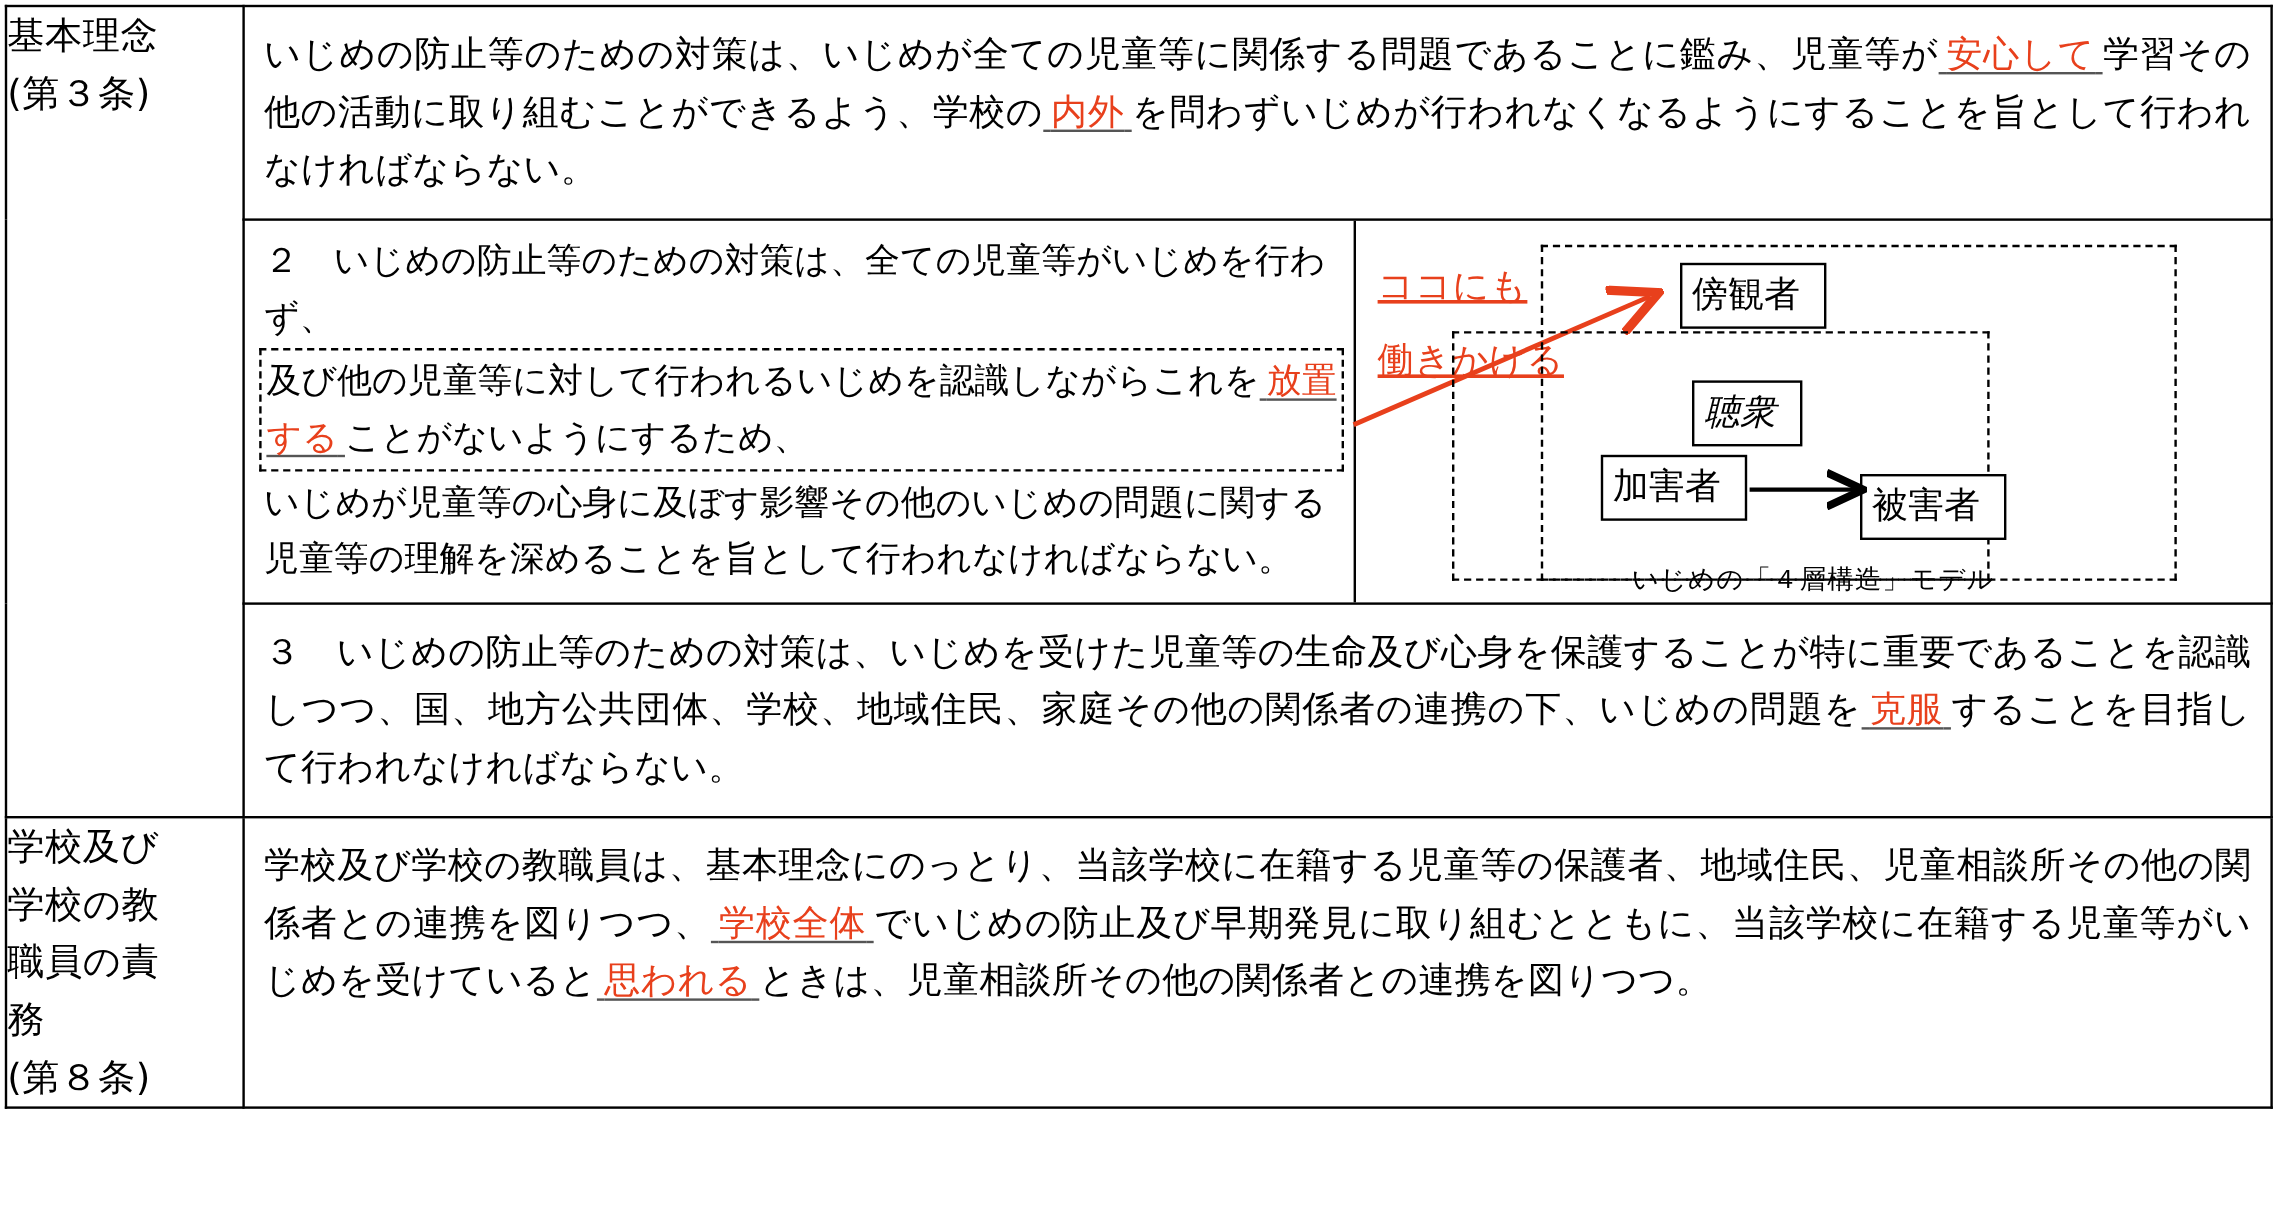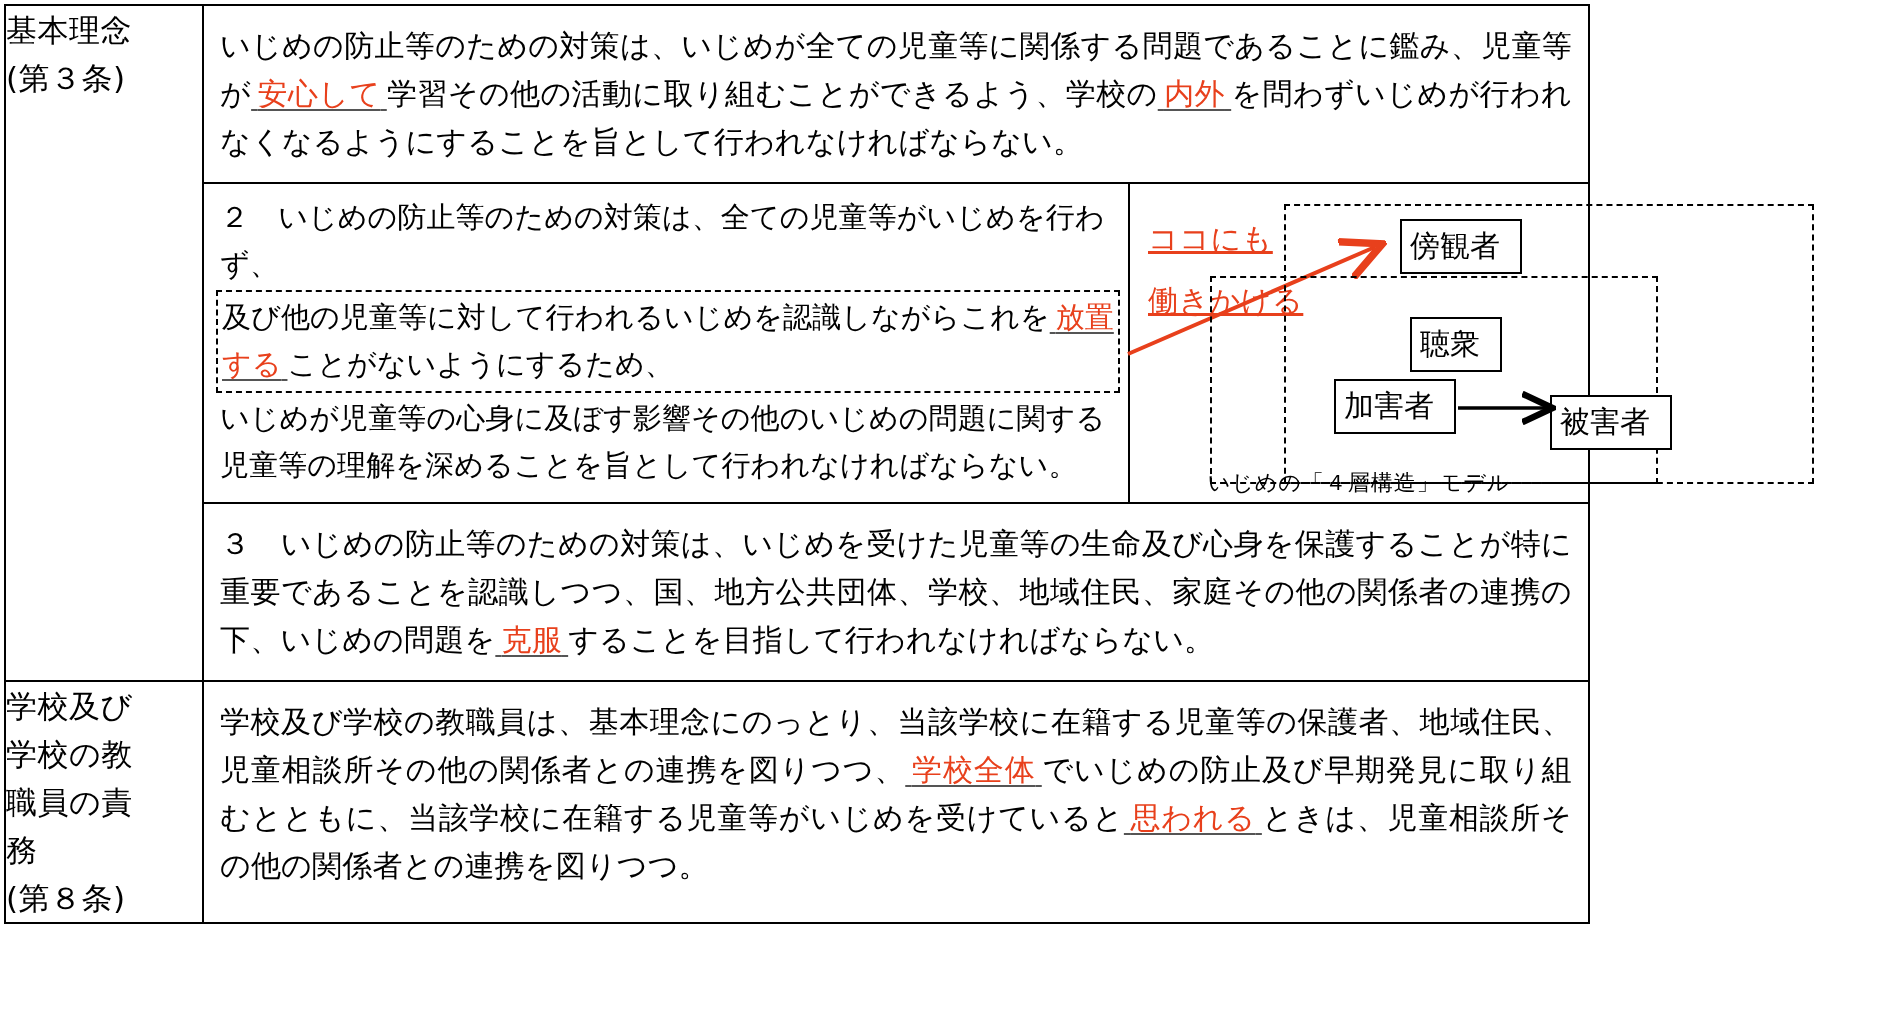--- a/index.html
+++ b/index.html
@@ -5,21 +5,21 @@
   html,body{margin:0;padding:0;background:#fff;}
   body{
     width:1900px;height:1010px;
     font-family:"DejaVu Sans","Liberation Sans",sans-serif;
     color:#000;-webkit-font-smoothing:antialiased;
   }
   .sheet{position:relative;width:1900px;height:1010px;box-sizing:border-box;}
 
   table.lawtable{
     border-collapse:collapse;
-    width:1586px;
+    width:1890px;
     margin:4px 0 0 4px;
     table-layout:fixed;
   }
   table.lawtable td{
     border:2px solid #000;
     vertical-align:top;
     padding:0;
   }
   .col-label{width:198px;}
 
@@ -116,21 +116,21 @@
     border:2px solid #000;
     background:#fff;
     font-size:30px;
     line-height:46px;
     text-align:center;
     white-space:nowrap;
     box-sizing:border-box;
     padding:2px 20px 3px 8px;
   }
   .n-bystander{left:270px;top:35px;}
-  .n-audience{left:280px;top:133px;}
+  .n-audience{left:280px;top:133px;font-style:italic;}
   .n-offender{left:204px;top:195px;}
   .n-victim{left:420px;top:211px;}
 
   .fig-caption{
     position:absolute;
     left:0;right:0;bottom:4px;
     text-align:center;
     font-size:22px;
     letter-spacing:1px;
   }

